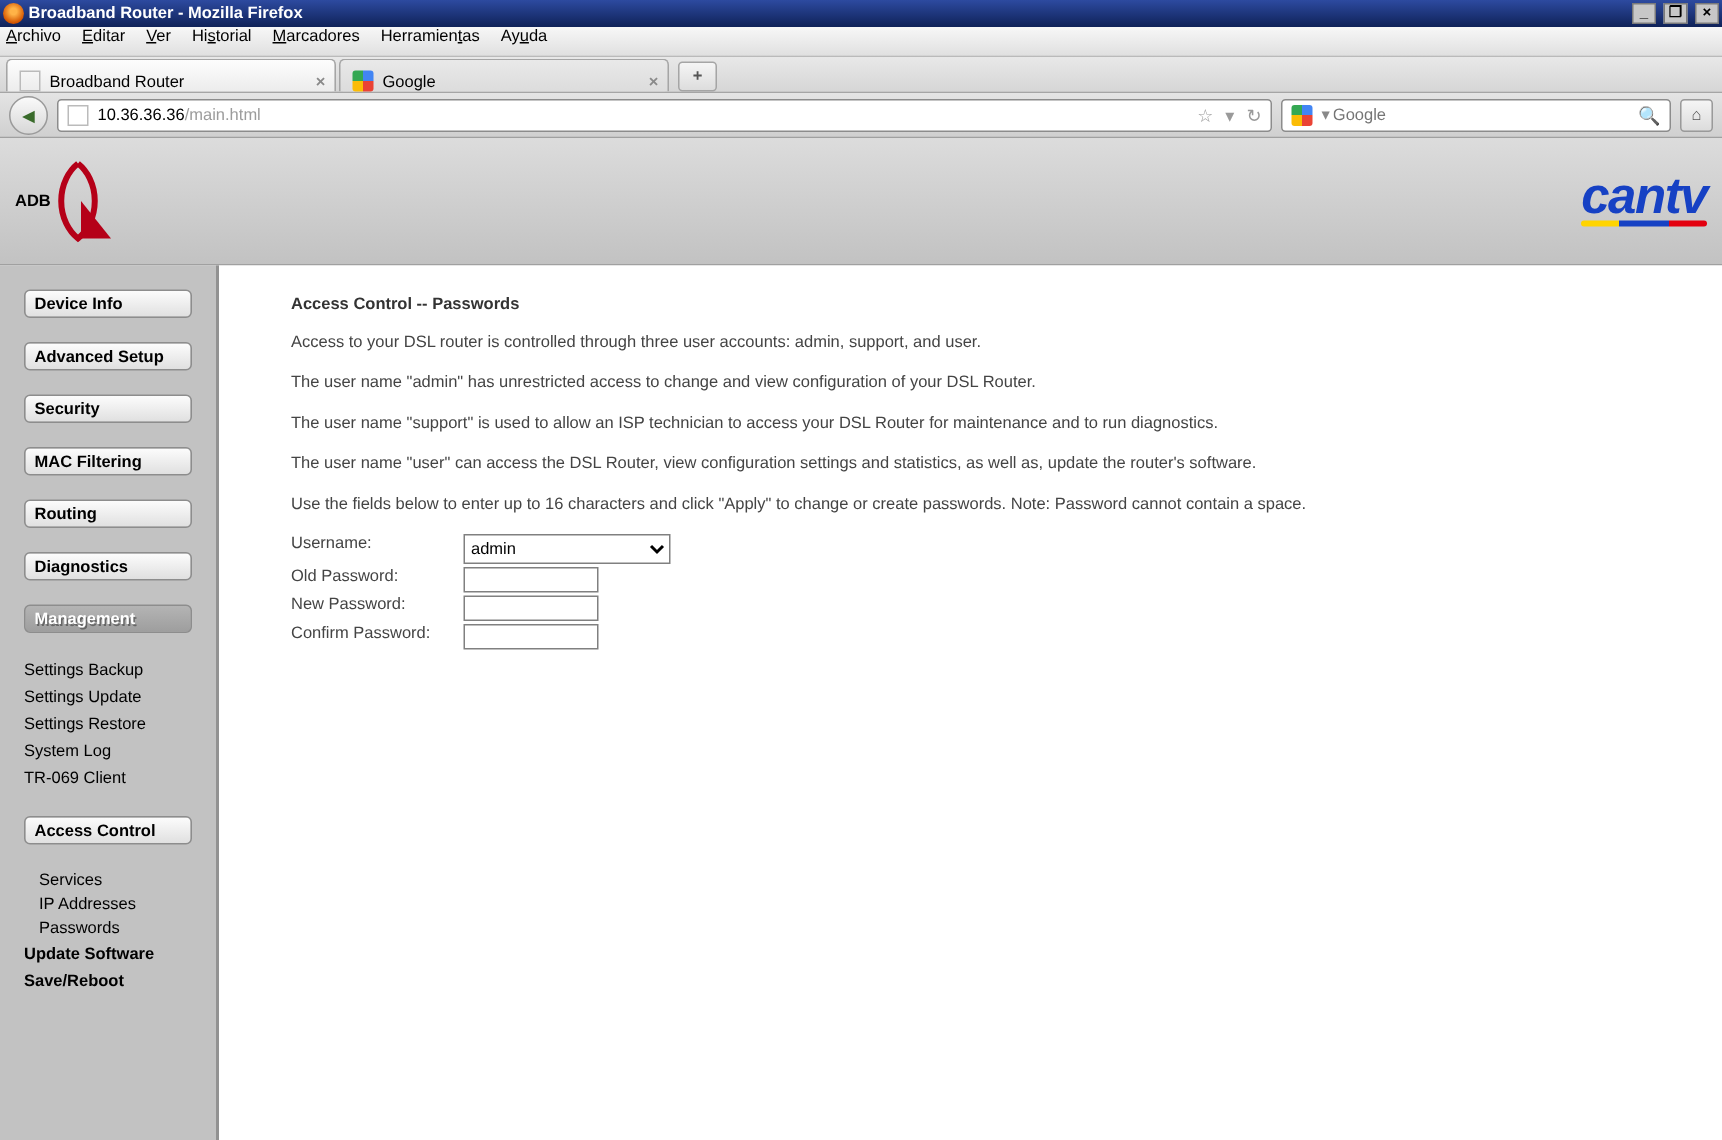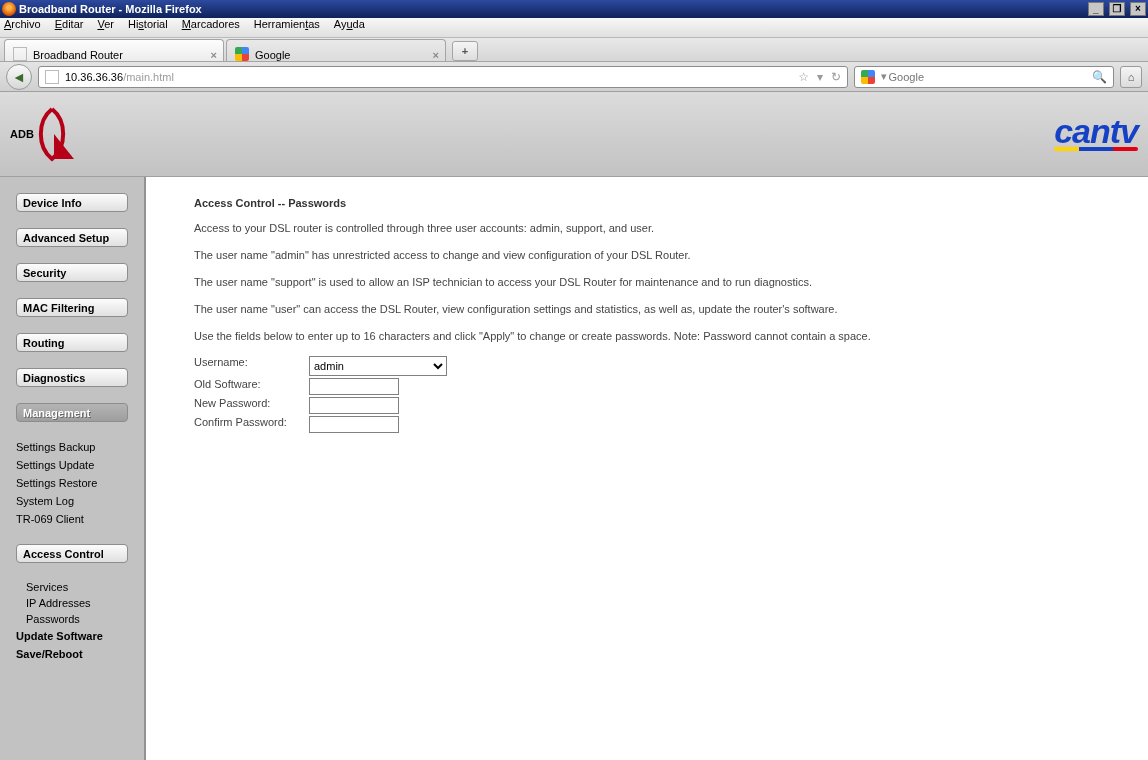--- a/index.html
+++ b/index.html
@@ -158,21 +158,21 @@
     <p>The user name "support" is used to allow an ISP technician to access your DSL Router for maintenance and to run diagnostics.</p>
     <p>The user name "user" can access the DSL Router, view configuration settings and statistics, as well as, update the router's software.</p>
     <p>Use the fields below to enter up to 16 characters and click "Apply" to change or create passwords. Note: Password cannot contain a space.</p>
 
     <div class="form">
       <div class="frow">
         <label>Username:</label>
         <select><option>admin</option></select>
       </div>
       <div class="frow">
-        <label>Old Software:</label>
+        <label>Old Password:</label>
         <input type="password" style="">
       </div>
       <div class="frow">
         <label>New Password:</label>
         <input type="password" style="">
       </div>
       <div class="frow">
         <label>Confirm Password:</label>
         <input type="password" style="">
       </div>

